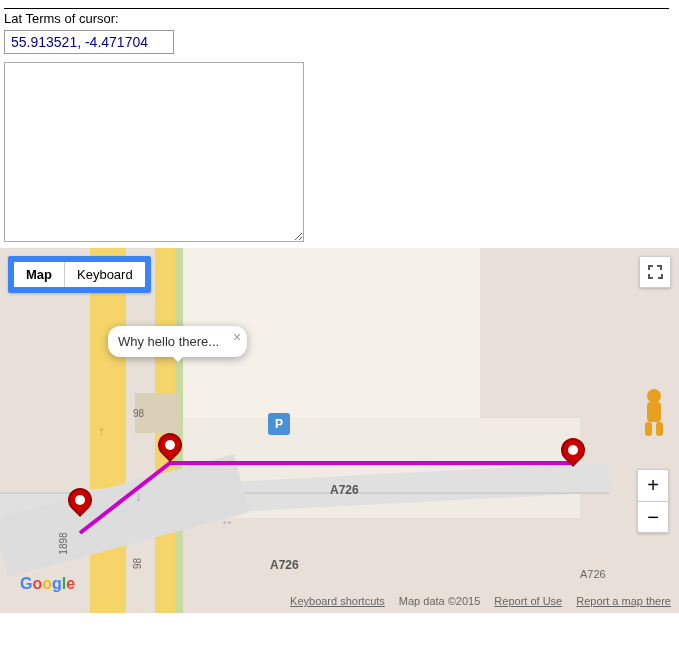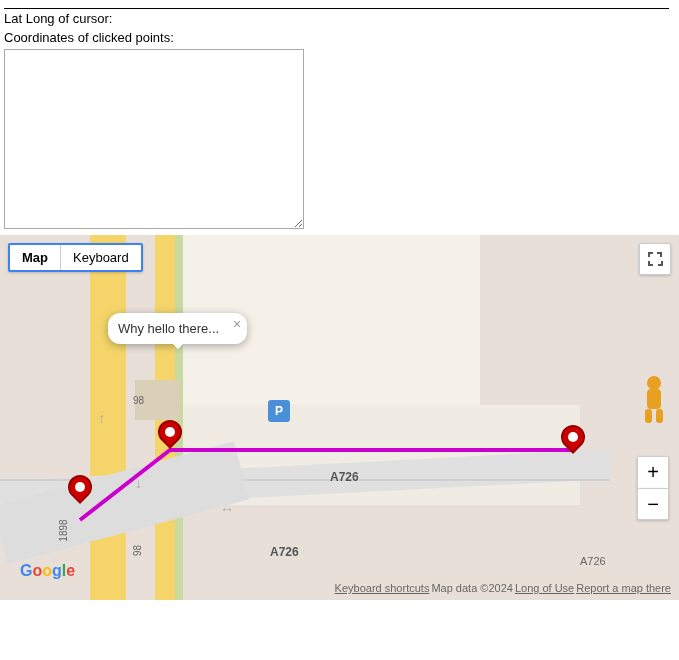--- a/index.html
+++ b/index.html
@@ -275,21 +275,21 @@
       height: 52px;
       cursor: pointer;
     }
 
     
     .map-type-buttons {
       position: absolute;
       top: 8px;
       left: 8px;
       display: flex;
-      border: 2px solid #3b82f6;
+      border: 6px solid #3b82f6;
       border-radius: 2px;
       overflow: hidden;
       box-shadow: 0 1px 3px rgba(0,0,0,0.2);
       justify-content: flex-end;
     }
     .map-type-btn {
       padding: 5px 12px;
       font-size: 13px;
       cursor: pointer;
       background: #fff;
@@ -368,21 +368,21 @@
     .map-footer {
       position: absolute;
       bottom: 6px;
       left: 0; right: 0;
       display: flex;
       justify-content: flex-end;
       align-items: center;
       padding: 0 8px;
       font-size: 11px;
       color: #666;
-      gap: 2px;
+      gap: 14px;
     }
 
     
     .info-window {
       position: absolute;
       top: 78px;
       left: 108px;
       background: #fff;
       border-radius: 12px;
       box-shadow: 0 2px 8px rgba(0,0,0,0.3);
@@ -428,22 +428,22 @@
       top: 145px;
       left: 135px;
       width: 45px;
       height: 40px;
     }
   </style>
 </head>
 <body>
 
 <div class="top-section">
-  <div class="lat-long-label">Lat Long of cursor:</div>
-  <div class="coords-label">Coordinates of clicked points:</div>
+  <div class="lat-long-label">Lat Terms of cursor:</div>
+  <div class="lat-long-value">55.913521, -4.471704</div>
   <textarea class="coords-textarea" style=""></textarea>
 </div>
 
 <div class="map-container">
 
   <div class="map-bg"></div>
 
   <div class="light-area-1"></div>
   <div class="light-area-2"></div>
 
@@ -516,18 +516,18 @@
     <div class="zoom-btn">+</div>
     <div class="zoom-btn">−</div>
   </div>
 
   <div class="google-logo">
     <span>G</span><span>o</span><span>o</span><span>g</span><span>l</span><span>e</span>
   </div>
 
   <div class="map-footer">
     <span style="cursor:pointer;text-decoration:underline;color:#666;">Keyboard shortcuts</span>
-    <span>Map data ©2024</span>
-    <span style="cursor:pointer;text-decoration:underline;color:#666;">Long of Use</span>
+    <span>Map data ©2015</span>
+    <span style="cursor:pointer;text-decoration:underline;color:#666;">Report of Use</span>
     <span style="cursor:pointer;text-decoration:underline;color:#666;">Report a map there</span>
   </div>
 
 </div>
 
 </body></html>

